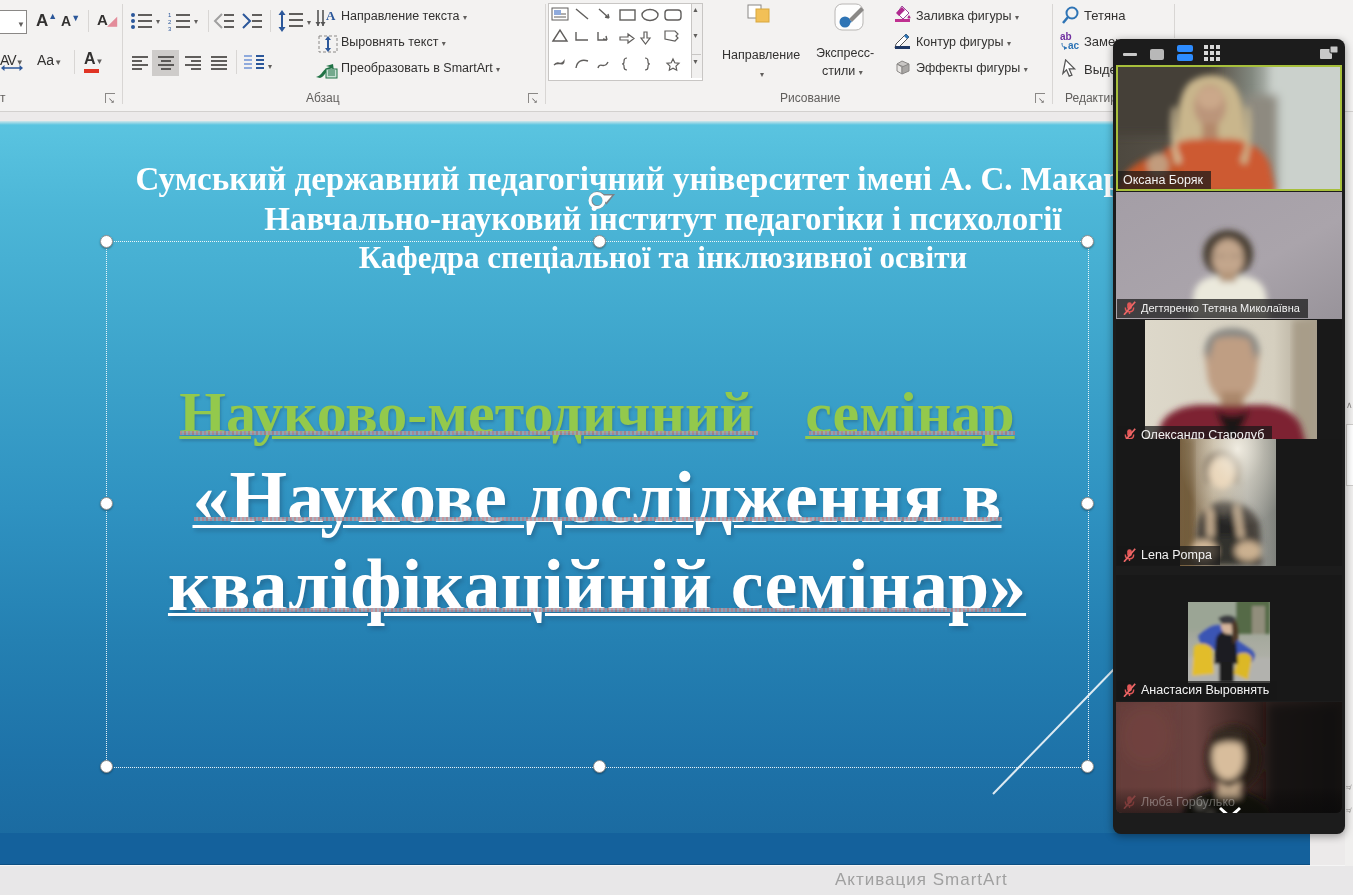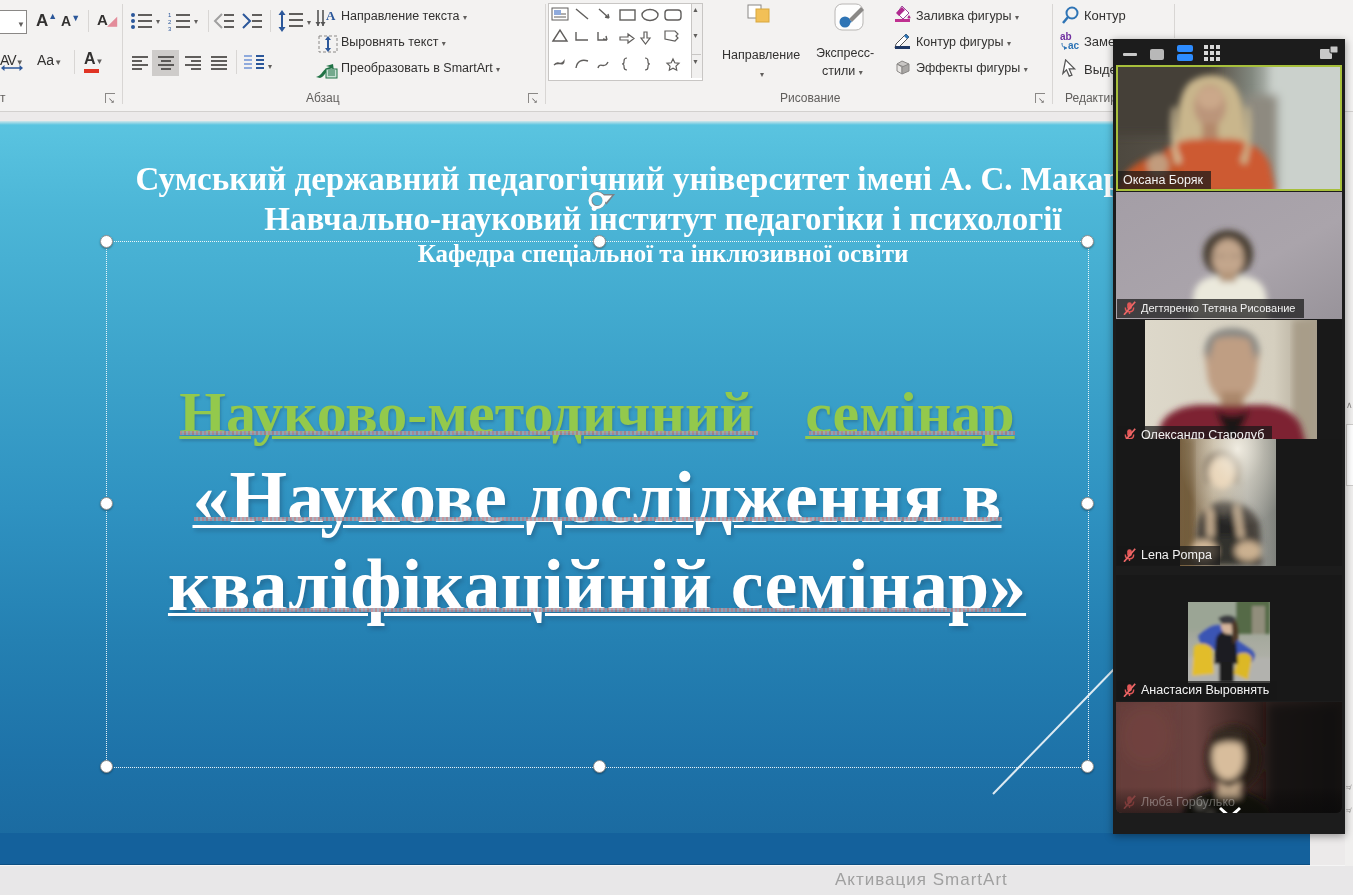--- a/index.html
+++ b/index.html
@@ -222,21 +222,21 @@
   <div class="rtxt" style="left:916px;top:61px">Эффекты фигуры <span class="darr">▾</span></div>
   <div class="glabel" style="left:780px">Рисование</div>
   <div class="abs" style="left:1035px;top:93px;width:9px;height:9px;border-top:1px solid #8a8886;border-left:1px solid #8a8886"></div>
   <div class="abs" style="left:1038px;top:96px;font-size:8px;color:#605e5c">↘</div>
   <div class="sep" style="left:1052px"></div>
 
   <svg class="abs" style="left:1061px;top:6px" width="20" height="19">
       <circle cx="11" cy="7" r="5.5" fill="none" stroke="#2e74b5" stroke-width="2"></circle>
       <path d="M7 11l-5 6" stroke="#2e74b5" stroke-width="2.5"></path>
     </svg>
-  <div class="rtxt" style="left:1084px;top:8px;font-size:13px">Контур</div>
+  <div class="rtxt" style="left:1084px;top:8px;font-size:13px">Тетяна</div>
   <svg class="abs" style="left:1059px;top:31px" width="24" height="20" font-family="Liberation Sans">
       <text x="1" y="9" font-size="10" font-weight="bold" fill="#7030a0">ab</text>
       <text x="9" y="18" font-size="10" font-weight="bold" fill="#2e74b5">ac</text>
       <path d="M3 12c0 4 2 5 5 5" fill="none" stroke="#2e74b5"></path>
       <path d="M8 17l-3-2v4z" fill="#2e74b5"></path>
     </svg>
   <div class="rtxt" style="left:1084px;top:34px;font-size:13px">Заменить</div>
   <svg class="abs" style="left:1062px;top:59px" width="18" height="20">
       <path d="M4 1l10 10-6 0 3 7-3 1-3-7-4 4z" fill="#fff" stroke="#555" stroke-width="1.4" transform="scale(0.9)"></path>
     </svg>
@@ -265,21 +265,21 @@
     <div class="h" style="left:593px;top:114px"></div>
     <div class="h" style="left:1081px;top:114px"></div>
     <div class="h" style="left:100px;top:376px"></div>
     <div class="h" style="left:1081px;top:376px"></div>
     <div class="h" style="left:100px;top:639px"></div>
     <div class="h" style="left:593px;top:639px"></div>
     <div class="h" style="left:1081px;top:639px"></div>
 
     <div class="ttl" style="left:663px;top:40px"><div style="font-size:33px">Сумський державний педагогічний університет імені А. С. Макаренка</div></div>
     <div class="ttl" style="left:663px;top:80px"><div style="font-size:33px">Навчально-науковий інститут педагогіки і психології</div></div>
-    <div class="ttl" style="left:663px;top:119px"><div style="font-size:25px">Кафедра спеціальної та інклюзивної освіти</div></div>
+    <div class="ttl" style="left:663px;top:119px"><div style="font-size:31px">Кафедра спеціальної та інклюзивної освіти</div></div>
 
     <div class="ttl" style="left:597px;top:258px;color:#93c94c;text-shadow:1px 2px 3px rgba(25,55,85,0.3)"><div style="font-size:60px"><span style="text-decoration:underline;text-decoration-thickness:3px;text-underline-offset:3px">Науково-методичний</span><span style="display:inline-block;width:51px"></span><span style="text-decoration:underline;text-decoration-thickness:3px;text-underline-offset:3px">семінар</span></div></div>
     <div class="wavy" style="left:180px;top:310px;width:578px"></div>
       <div class="wavy" style="left:809px;top:310px;width:206px"></div>
 
     <div class="ttl" style="left:597px;top:334px;text-shadow:2px 3px 4px rgba(25,55,85,0.35)"><div style="font-size:74px;text-decoration:underline;text-decoration-thickness:3px;text-underline-offset:3px">«Наукове дослідження в</div></div>
     <div class="wavy" style="left:194px;top:396px;width:808px"></div>
     <div class="ttl" style="left:597px;top:422px;text-shadow:2px 3px 4px rgba(25,55,85,0.35)"><div style="font-size:74px;text-decoration:underline;text-decoration-thickness:3px;text-underline-offset:3px">кваліфікаційній семінар»</div></div>
     <div class="wavy" style="left:195px;top:487px;width:806px"></div>
   </div>
@@ -288,21 +288,21 @@
 <div id="bottombar" class="abs">
     <div id="actw" class="abs" style="left:835px;top:4px">Активация SmartArt</div>
   </div>
 
 <div class="abs" style="left:1345px;top:112px;width:8px;height:754px;background:#f0efee"></div>
 <div class="abs" style="left:1346px;top:400px;font-size:9px;color:#8a8886">∧</div>
 <div class="abs" style="left:1346px;top:424px;width:7px;height:60px;background:#fdfdfd;border:1px solid #cdcbc9;border-right:none"></div>
 <div class="abs" style="left:1346px;top:783px;font-size:8px;color:#9a9896">≉</div>
 <div class="abs" style="left:1346px;top:806px;font-size:8px;color:#9a9896">≉</div>
 
-<div id="panel" class="abs" style="left:1113px;top:39px;width:232px;height:795px;background:#1c1c1c;border-radius:0;box-shadow:0 2px 8px rgba(0,0,0,.4)">
+<div id="panel" class="abs" style="left:1113px;top:39px;width:232px;height:795px;background:#1c1c1c;border-radius:8px;box-shadow:0 2px 8px rgba(0,0,0,.4)">
 
   <div class="abs" style="left:10px;top:14px;width:14px;height:3px;background:#c8c8c8;border-radius:1px"></div>
   <div class="abs" style="left:37px;top:10px;width:14px;height:11px;background:#b8b8b8;border-radius:2px"></div>
   <div class="abs" style="left:64px;top:6px;width:16px;height:7px;background:#2d8cff;border-radius:2px"></div>
   <div class="abs" style="left:64px;top:15px;width:16px;height:7px;background:#2d8cff;border-radius:2px"></div>
   <svg class="abs" style="left:91px;top:6px" width="17" height="17">
       <g fill="#d8d8d8">
         <rect x="0" y="0" width="4" height="4"></rect>
         <rect x="6" y="0" width="4" height="4"></rect>
         <rect x="12" y="0" width="4" height="4"></rect>
@@ -379,21 +379,21 @@
           <path d="M96 64h14M114 64h14" stroke="#8a7a66" stroke-width="1.5"></path>
         </g>
       </svg>
       <div class="vlabel">
           <svg class="micsvg" width="13" height="14" viewBox="0 0 13 14" style="flex:none">
             <rect x="4.2" y="1.2" width="4.6" height="7.3" rx="2.3" fill="#e25757"></rect>
             <path d="M2.3 6.5 Q2.3 10.8 6.5 10.8 Q10.7 10.8 10.7 6.5" fill="none" stroke="#e25757" stroke-width="1.4"></path>
             <path d="M6.5 10.8 V13" stroke="#e25757" stroke-width="1.4"></path>
             <path d="M1 13.8 L12.2 0.8" stroke="#ee6868" stroke-width="1.7"></path>
           </svg>
-          <span class="ltext" style="font-size:11px">Дегтяренко Тетяна Рисование</span>
+          <span class="ltext" style="font-size:11px">Дегтяренко Тетяна Миколаївна</span>
         </div>
     </div>
 
     <div class="abs tile" style="left:3px;top:281px;width:226px;height:126px;background:#191919">
       <svg width="172" height="126" style="display:block;margin-left:29px">
         <defs>
           <linearGradient id="t3bg" x1="0" y1="0" x2="1" y2="0">
             <stop offset="0" stop-color="#ddd8ca"></stop>
               <stop offset="0.75" stop-color="#d5cfbf"></stop>
             <stop offset="1" stop-color="#a89f8e"></stop>

